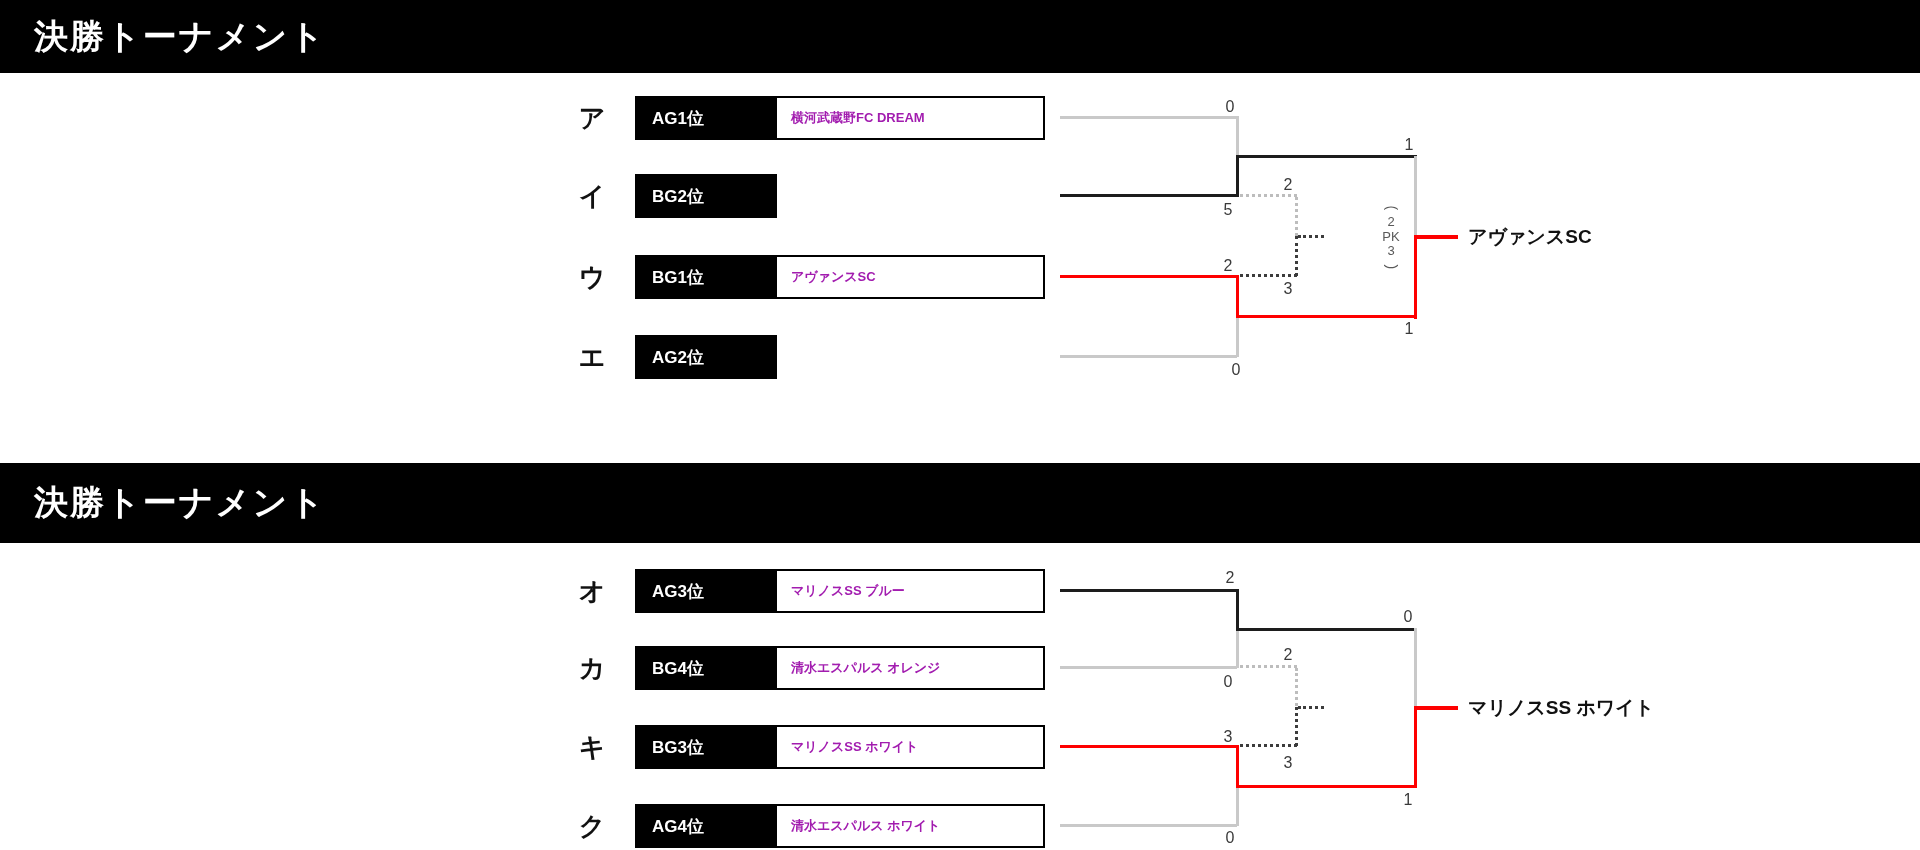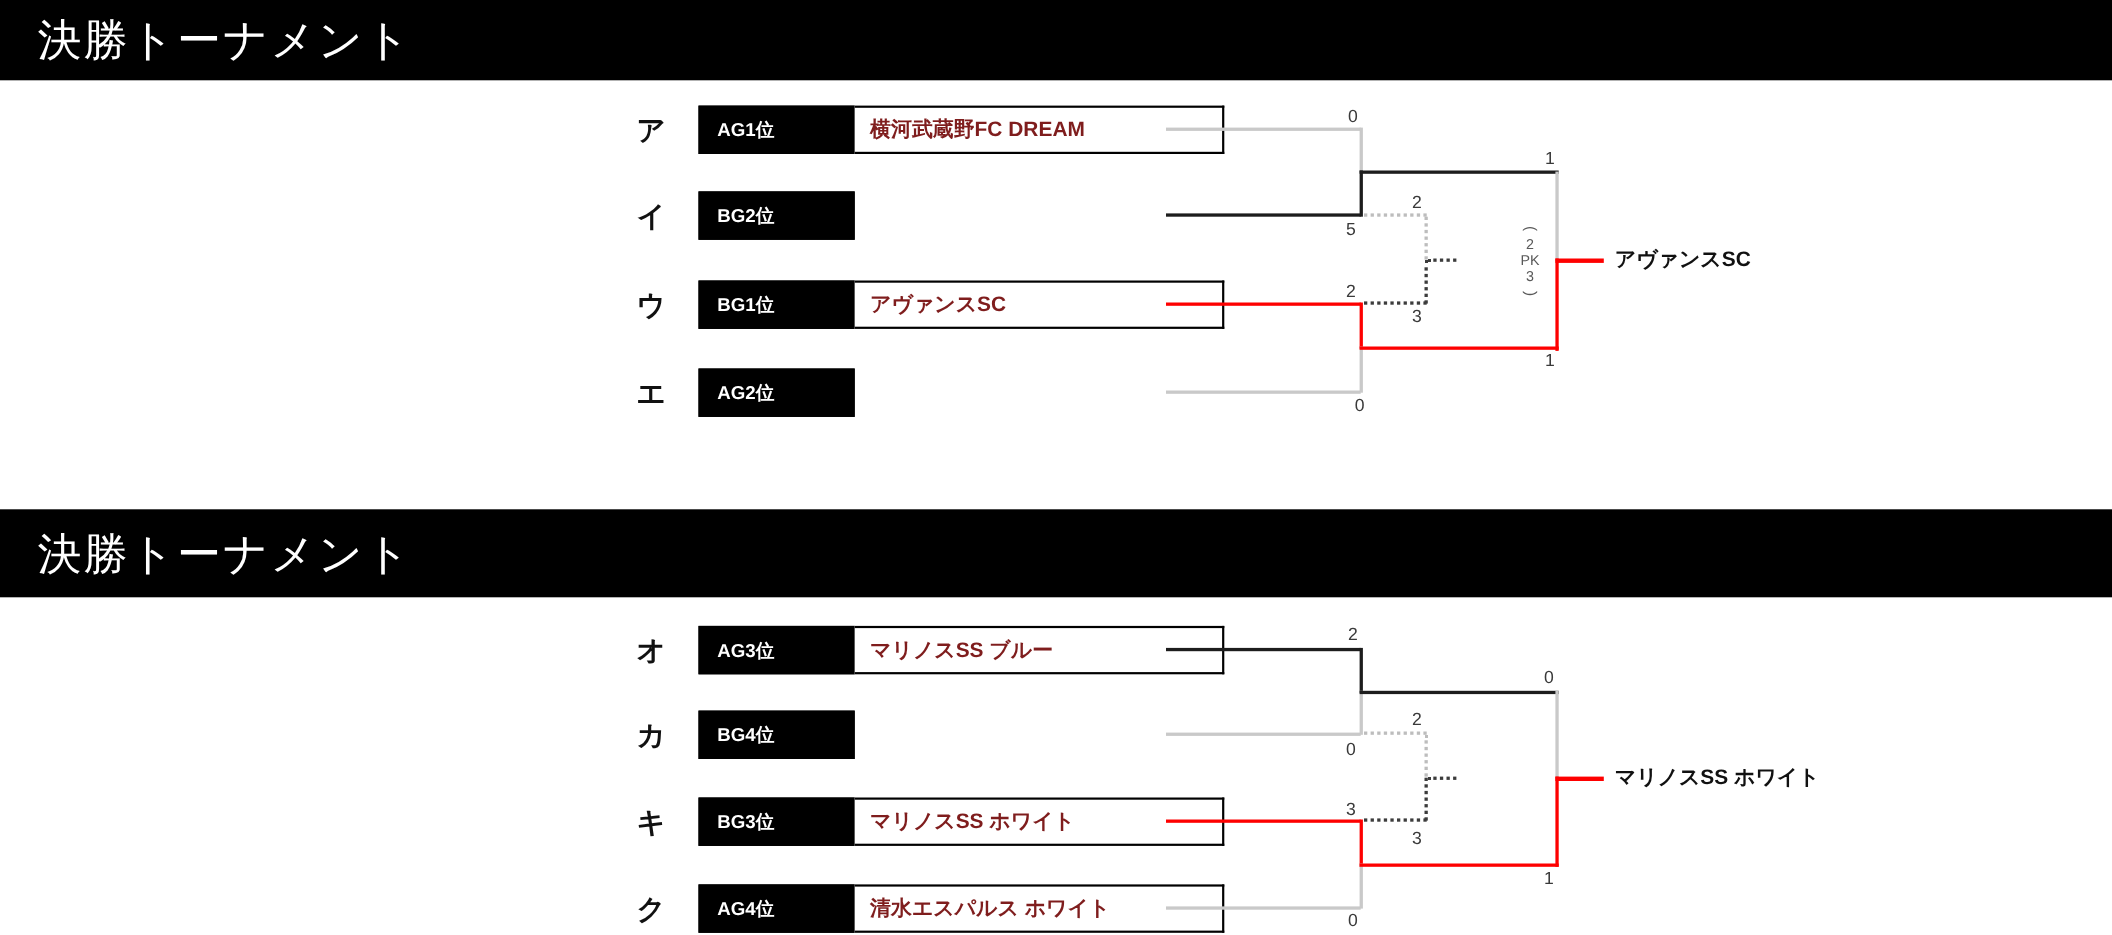--- a/index.html
+++ b/index.html
@@ -1,27 +1,27 @@
 <!DOCTYPE html>
 <html style="--red: #fe0000; --black: #1d1d1d; --gray: #c9c9c9; --dot_dark: #3c3c3c; --dot_light: #bdbdbd; --header_bg: #000000; --header_text: #ffffff; --score_text: #3a3a3a; --pk_text: #595959;"><head>
 <meta charset="utf-8">
 <style>
   html,body{margin:0;padding:0;background:#fff;}
   body{font-family:"Liberation Sans","DejaVu Sans",sans-serif;}
   #page{position:relative;width:1920px;height:850px;background:#fff;overflow:hidden;}
 
   .hbar{position:absolute;left:0;width:1920px;background:var(--header_bg);color:var(--header_text);
         display:flex;align-items:center;box-sizing:border-box;padding-left:34px;}
-  .hbar .htitle{font-size:40px;font-weight:normal;letter-spacing:2px;}
+  .hbar .htitle{font-size:34px;font-weight:bold;letter-spacing:2px;}
 
   .trow{position:absolute;left:570px;height:44px;display:flex;align-items:stretch;}
   .letter{width:44px;align-self:center;text-align:center;font-size:26px;font-weight:bold;color:#111;margin-right:21px;}
   .seed{box-sizing:border-box;width:142px;background:#000;color:#fff;font-size:17px;font-weight:bold;
         display:flex;align-items:center;padding-left:15px;border:2px solid #000;}
-  .tname{box-sizing:border-box;width:336px;background:#fff;color:#7f1d1d;font-size:19px;font-weight:bold;
+  .tname{box-sizing:border-box;width:268px;background:#fff;color:#a21caf;font-size:13px;font-weight:bold;
         display:flex;align-items:center;padding-left:14px;border:2px solid #000;border-left:none;}
 
   .hl{position:absolute;height:3px;}     
   .vl{position:absolute;width:3px;}      
   .ln-gray{background:var(--gray);}
   .ln-black{background:var(--black);}
   .ln-red{background:var(--red);}
 
   .dh{position:absolute;height:0;border-top:3px dotted var(--dot_dark);}
   .dv{position:absolute;width:0;border-left:3px dotted var(--dot_dark);}
@@ -108,20 +108,21 @@
   </div>
 
   <div class="trow" style="top:569px;">
     <span class="letter">オ</span>
     <span class="seed">AG3位</span>
     <span class="tname">マリノスSS ブルー</span>
   </div>
   <div class="trow" style="top:646px;">
     <span class="letter">カ</span>
     <span class="seed">BG4位</span>
+    <span class="tname">清水エスパルス オレンジ</span>
   </div>
   <div class="trow" style="top:725px;">
     <span class="letter">キ</span>
     <span class="seed">BG3位</span>
     <span class="tname">マリノスSS ホワイト</span>
   </div>
   <div class="trow" style="top:804px;">
     <span class="letter">ク</span>
     <span class="seed">AG4位</span>
     <span class="tname">清水エスパルス ホワイト</span>

